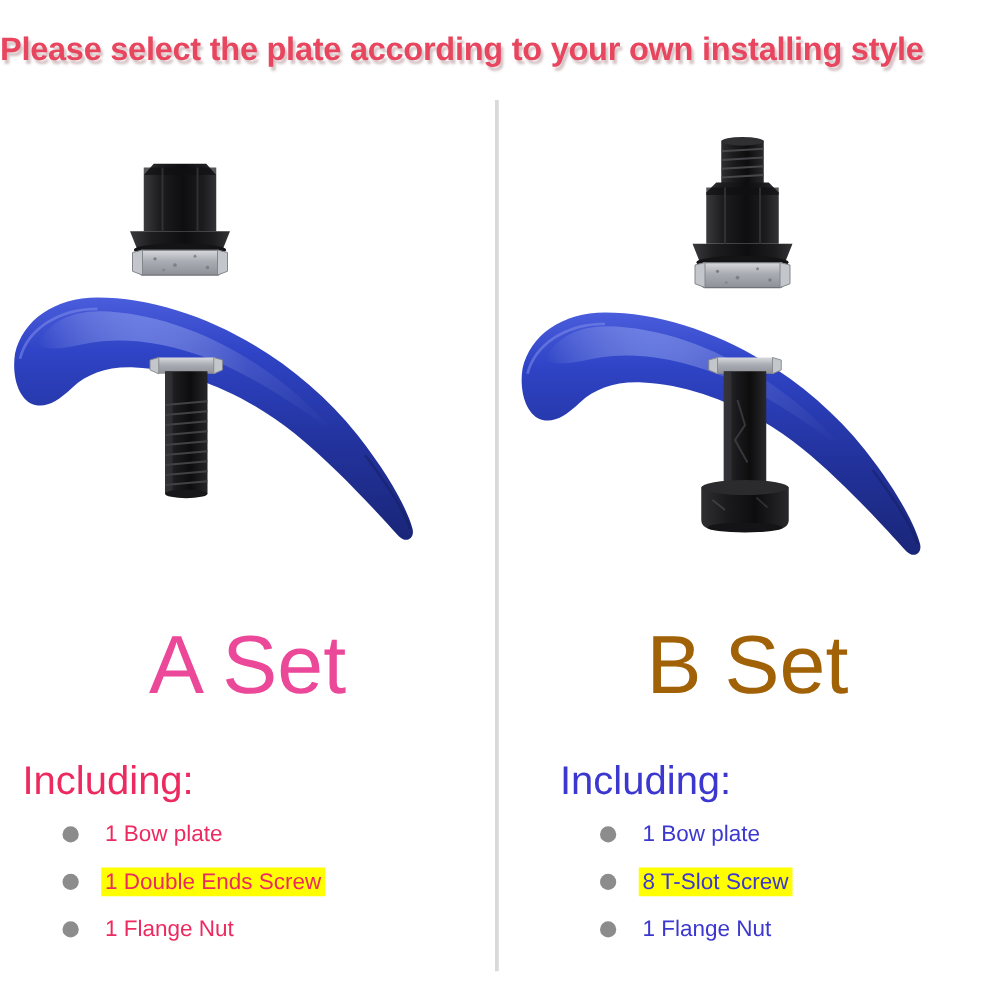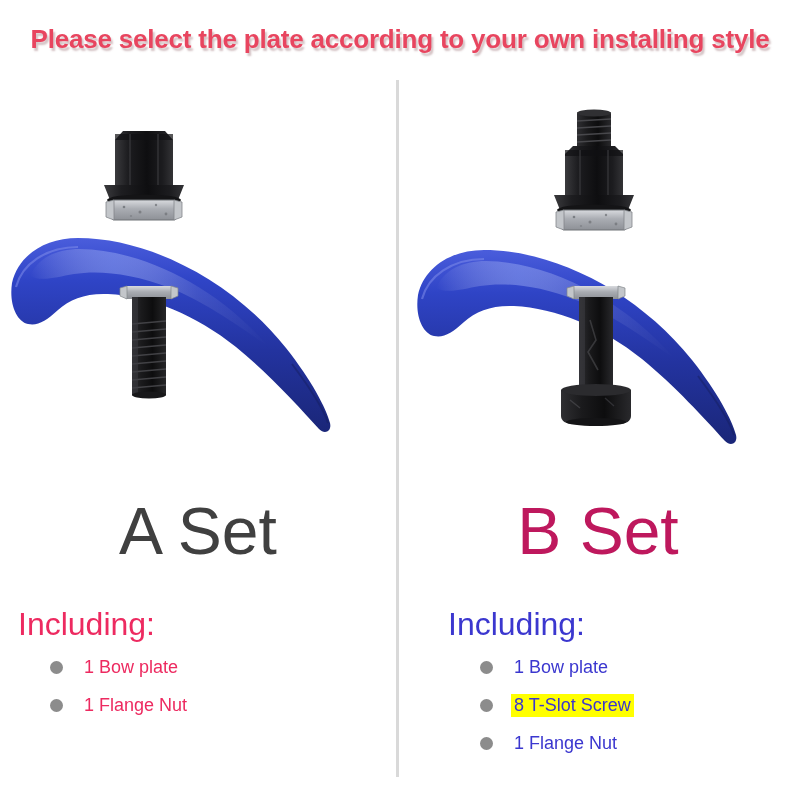--- a/index.html
+++ b/index.html
@@ -18,21 +18,20 @@
     height: 800px;
     background: #ffffff;
   }
 
   
   .title {
     position: absolute;
     top: 24px;
     left: 0;
     width: 800px;
-    text-align: center;
     font-size: 26px;
     font-weight: 700;
     letter-spacing: -0.2px;
     color: #e8455f;
     text-shadow: 2px 3px 2px rgba(160,120,125,0.45);
     white-space: nowrap;
   }
 
   
   .divider {
@@ -68,22 +67,22 @@
   .set-title {
     position: absolute;
     top: 408px;
     width: 396px;
     text-align: center;
     font-size: 66px;
     font-weight: 400;
     line-height: 1;
     white-space: nowrap;
   }
-  .set-title-a { color: #404040; }
-  .set-title-b { color: #be185d; }
+  .set-title-a { color: #ec4899; }
+  .set-title-b { color: #a16207; }
 
   
   .including {
     position: absolute;
     top: 516px;
     font-size: 32px;
     font-weight: 400;
     white-space: nowrap;
   }
   .including-a { left: 18px; color: #ed2a60; }
@@ -246,20 +245,24 @@
 
     <div class="including including-a">Including:</div>
 
     <ul class="items items-a">
       <li class="item">
         <span class="bullet"></span>
         <span class="item-label">1 Bow plate</span>
       </li>
       <li class="item">
         <span class="bullet"></span>
+        <span class="item-label hl">1 Double Ends Screw</span>
+      </li>
+      <li class="item">
+        <span class="bullet"></span>
         <span class="item-label">1 Flange Nut</span>
       </li>
     </ul>
   </div>
 
   <div class="panel panel-b">
 
     <div class="product">
       <svg width="396" height="360" viewBox="0 0 396 360" xmlns="http://www.w3.org/2000/svg">
         <defs>

